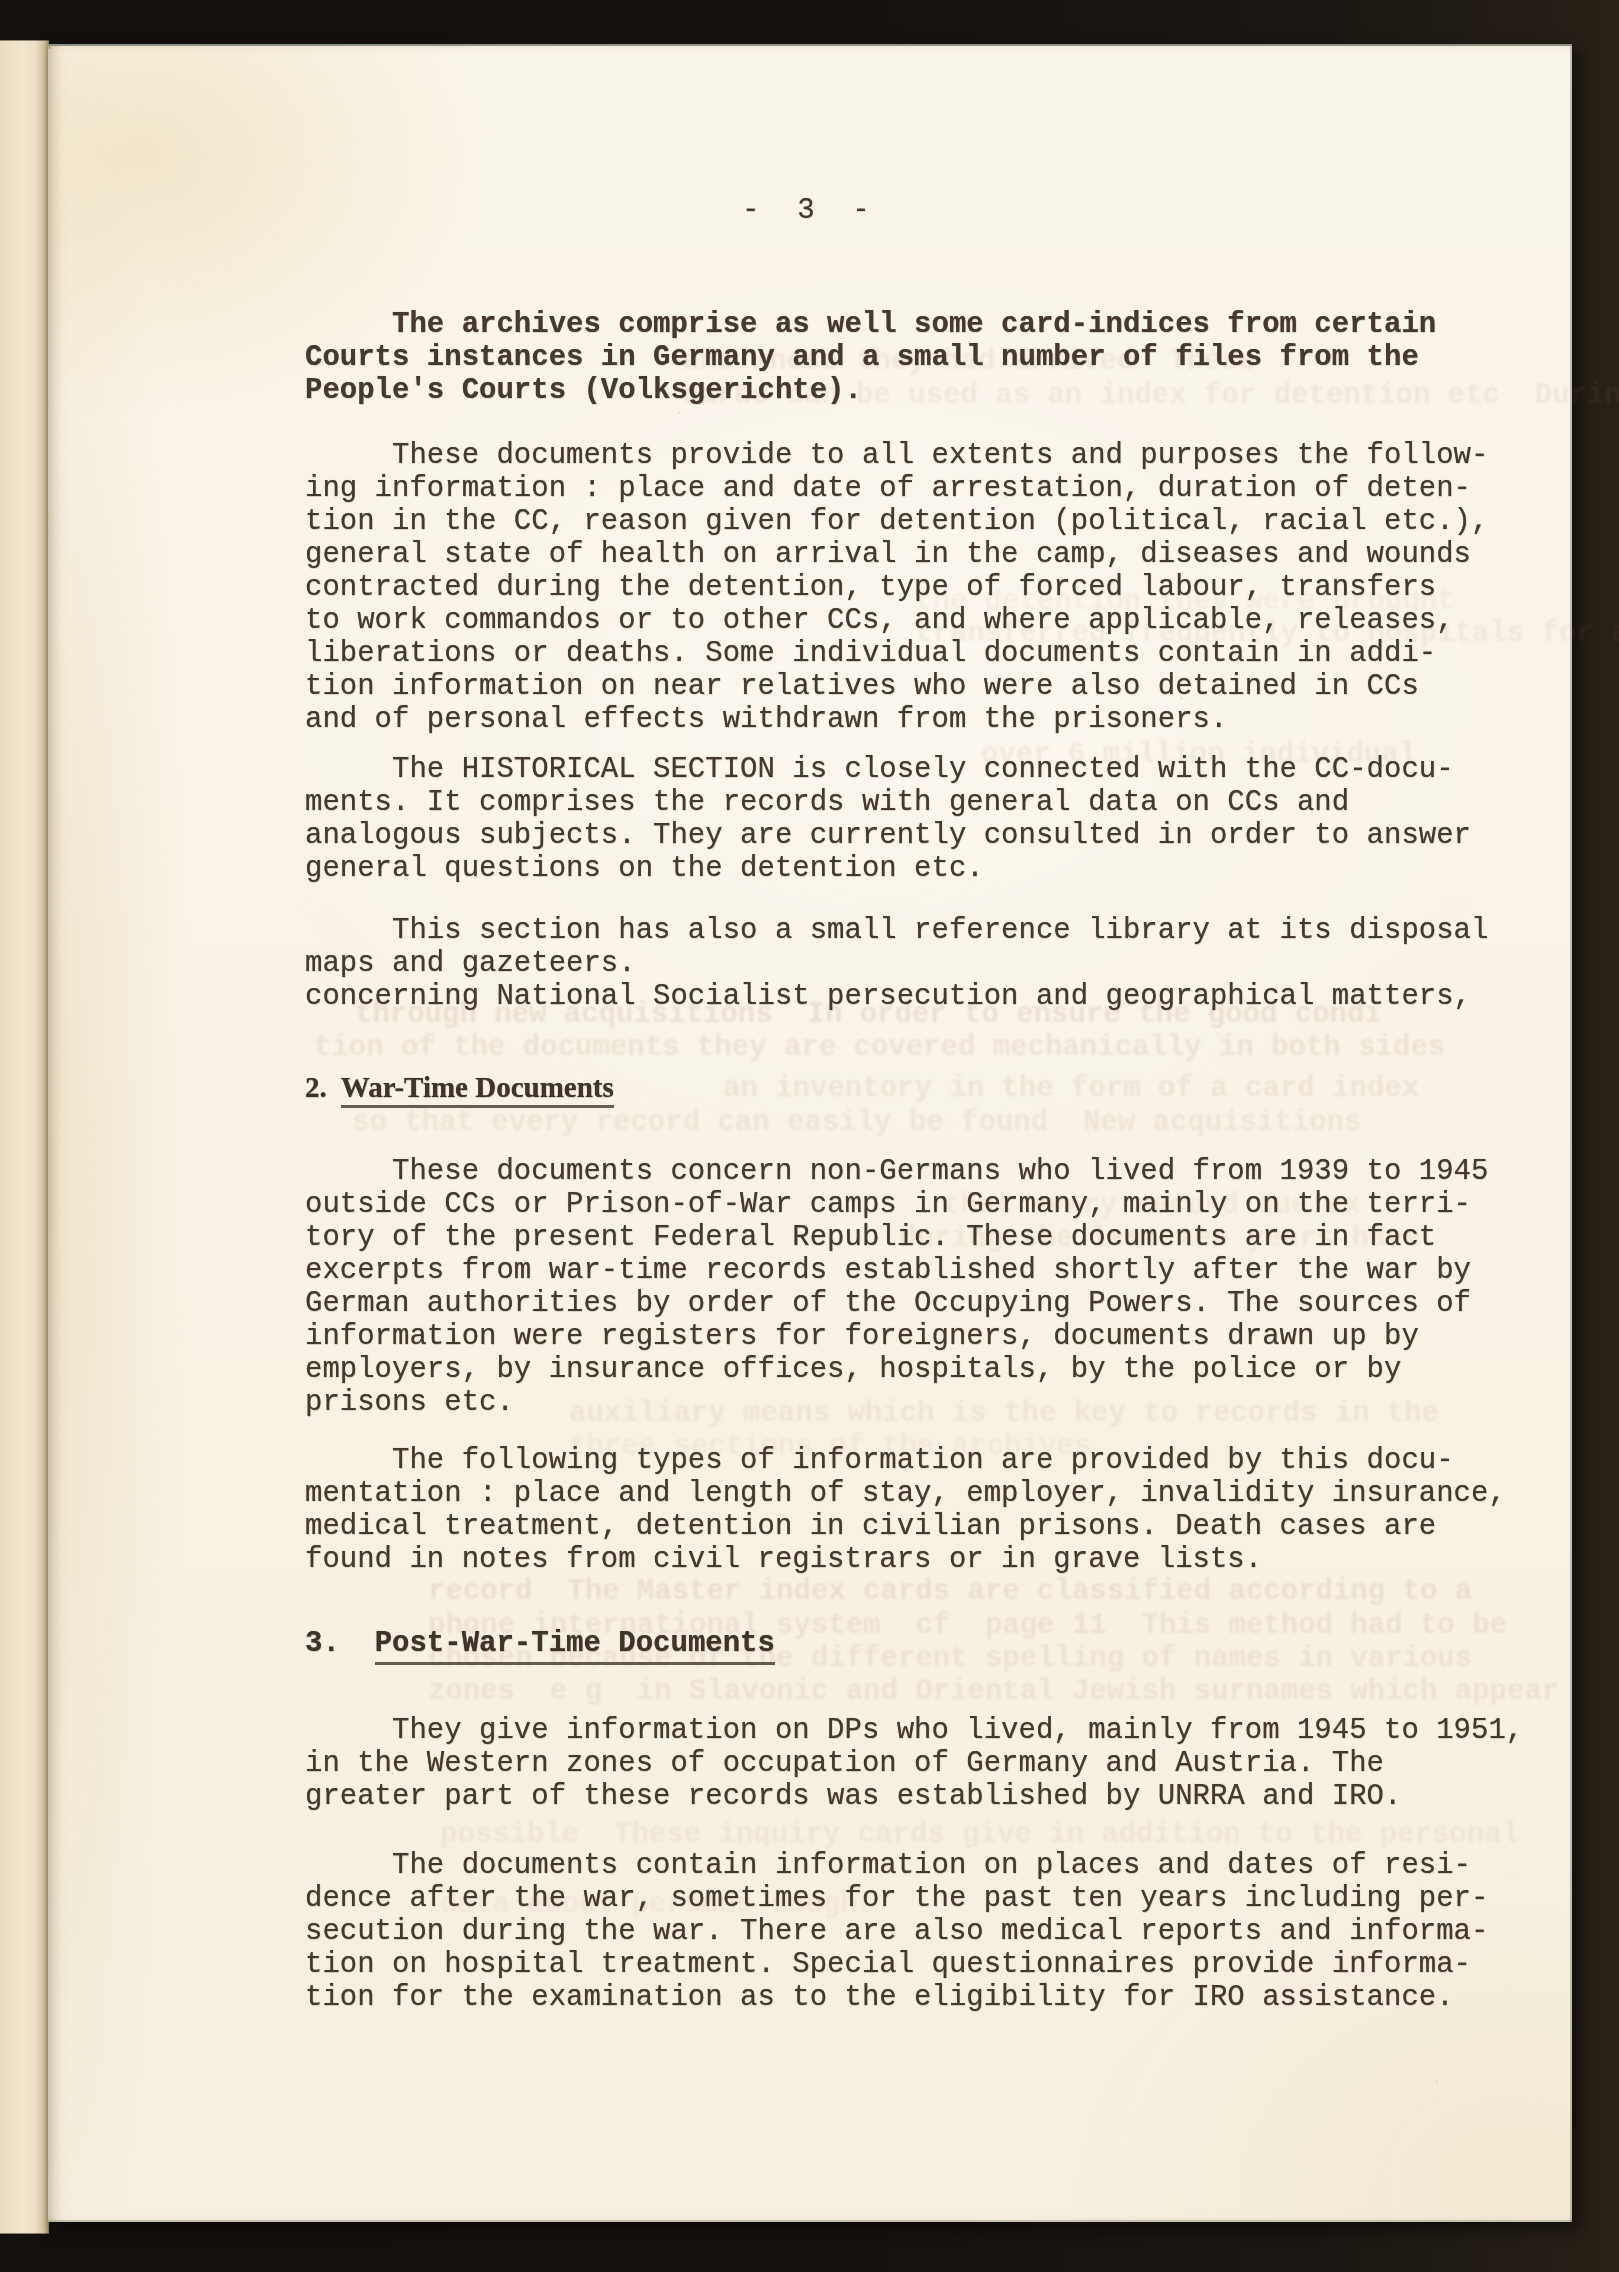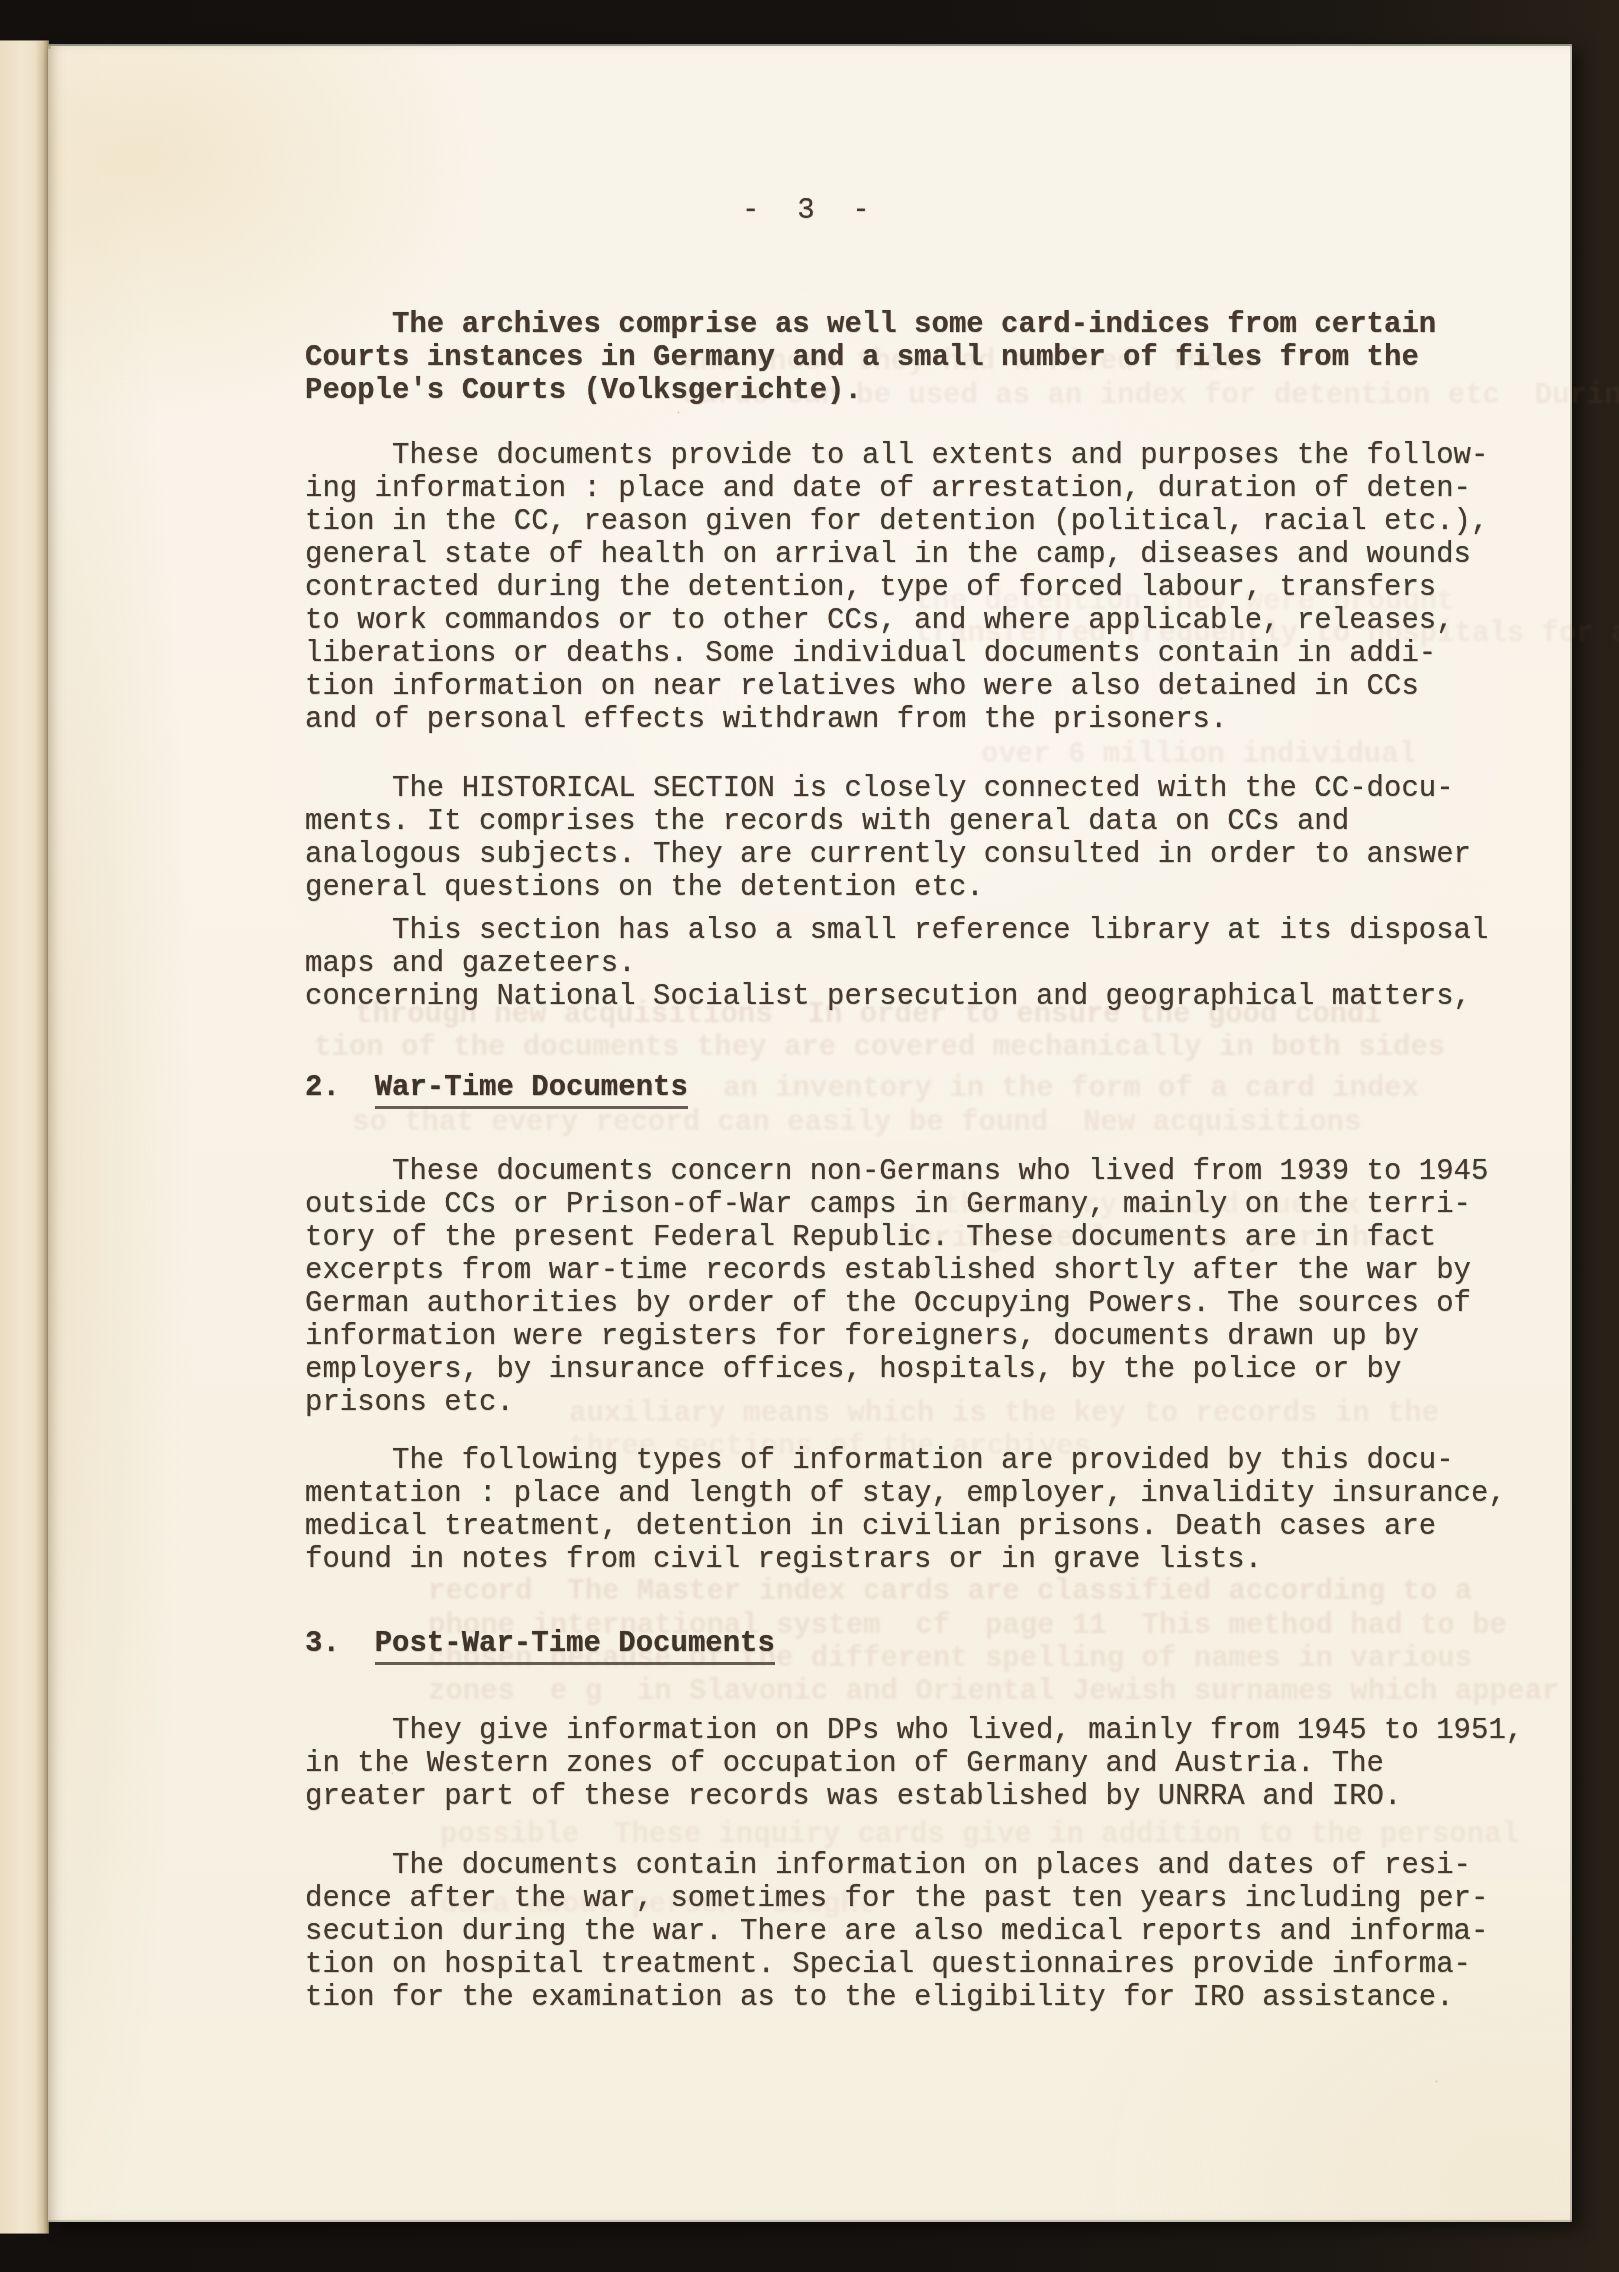--- a/index.html
+++ b/index.html
@@ -102,32 +102,32 @@
         <div class="ln">     These documents provide to all extents and purposes the follow-</div>
         <div class="ln">ing information : place and date of arrestation, duration of deten-</div>
         <div class="ln">tion in the CC, reason given for detention (political, racial etc.),</div>
         <div class="ln">general state of health on arrival in the camp, diseases and wounds</div>
         <div class="ln">contracted during the detention, type of forced labour, transfers</div>
         <div class="ln">to work commandos or to other CCs, and where applicable, releases,</div>
         <div class="ln">liberations or deaths. Some individual documents contain in addi-</div>
         <div class="ln">tion information on near relatives who were also detained in CCs</div>
         <div class="ln">and of personal effects withdrawn from the prisoners.</div>
       </div>
-      <div class="para" style="top: 753px; margin-top: 19px;">
+      <div class="para" style="top: 753px;">
         <div class="ln">     The HISTORICAL SECTION is closely connected with the CC-docu-</div>
         <div class="ln">ments. It comprises the records with general data on CCs and</div>
         <div class="ln">analogous subjects. They are currently consulted in order to answer</div>
         <div class="ln">general questions on the detention etc.</div>
       </div>
       <div class="para" style="top: 914px;">
         <div class="ln">     This section has also a small reference library at its disposal</div>
         <div class="ln">maps and gazeteers.</div>
         <div class="ln">concerning National Socialist persecution and geographical matters,</div>
       </div>
-      <div class="heading" style="top: 1071px;"><span>2.</span>  <span class="htitle">War-Time Documents</span></div>
+      <div class="heading" style="top: 1071px; font-family: Liberation Serif, serif;"><span>2.</span>  <span class="htitle">War-Time Documents</span></div>
       <div class="para" style="top: 1155px;">
         <div class="ln">     These documents concern non-Germans who lived from 1939 to 1945</div>
         <div class="ln">outside CCs or Prison-of-War camps in Germany, mainly on the terri-</div>
         <div class="ln">tory of the present Federal Republic. These documents are in fact</div>
         <div class="ln">excerpts from war-time records established shortly after the war by</div>
         <div class="ln">German authorities by order of the Occupying Powers. The sources of</div>
         <div class="ln">information were registers for foreigners, documents drawn up by</div>
         <div class="ln">employers, by insurance offices, hospitals, by the police or by</div>
         <div class="ln">prisons etc.</div>
       </div>

